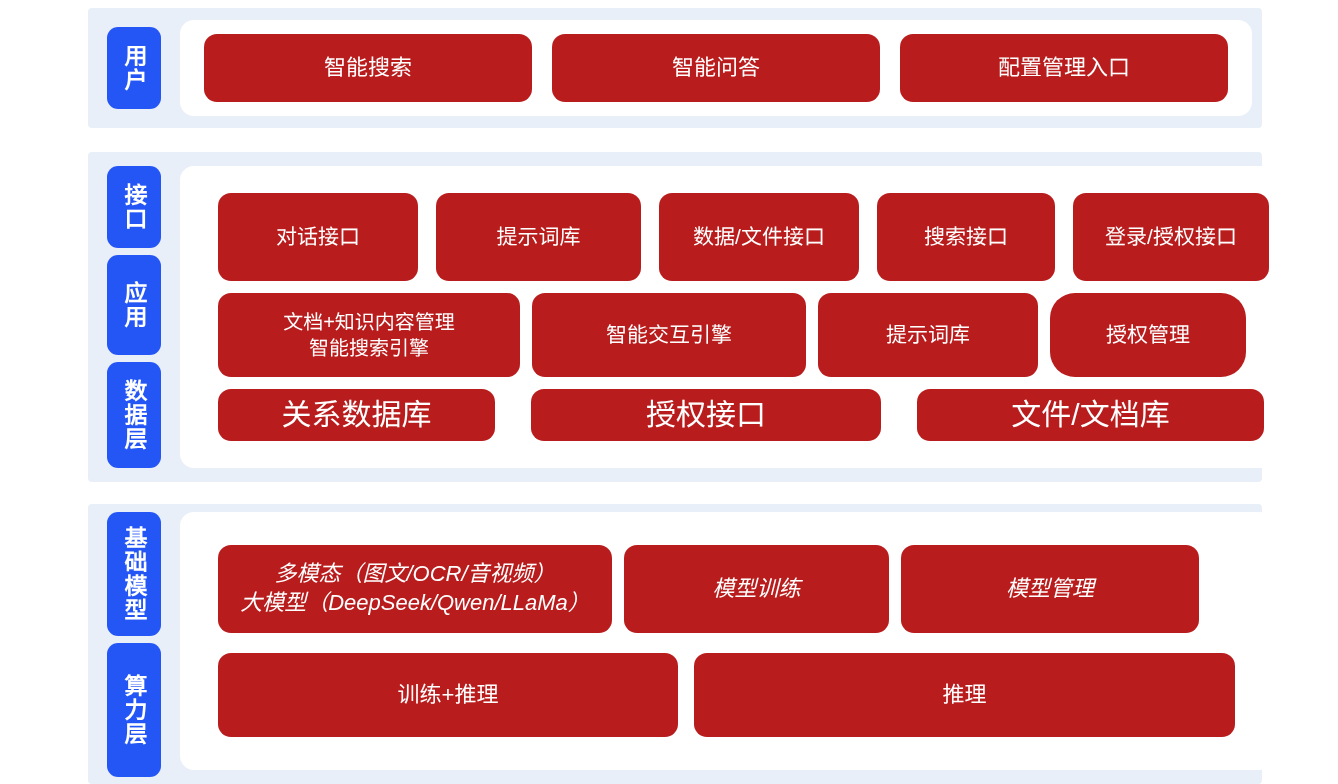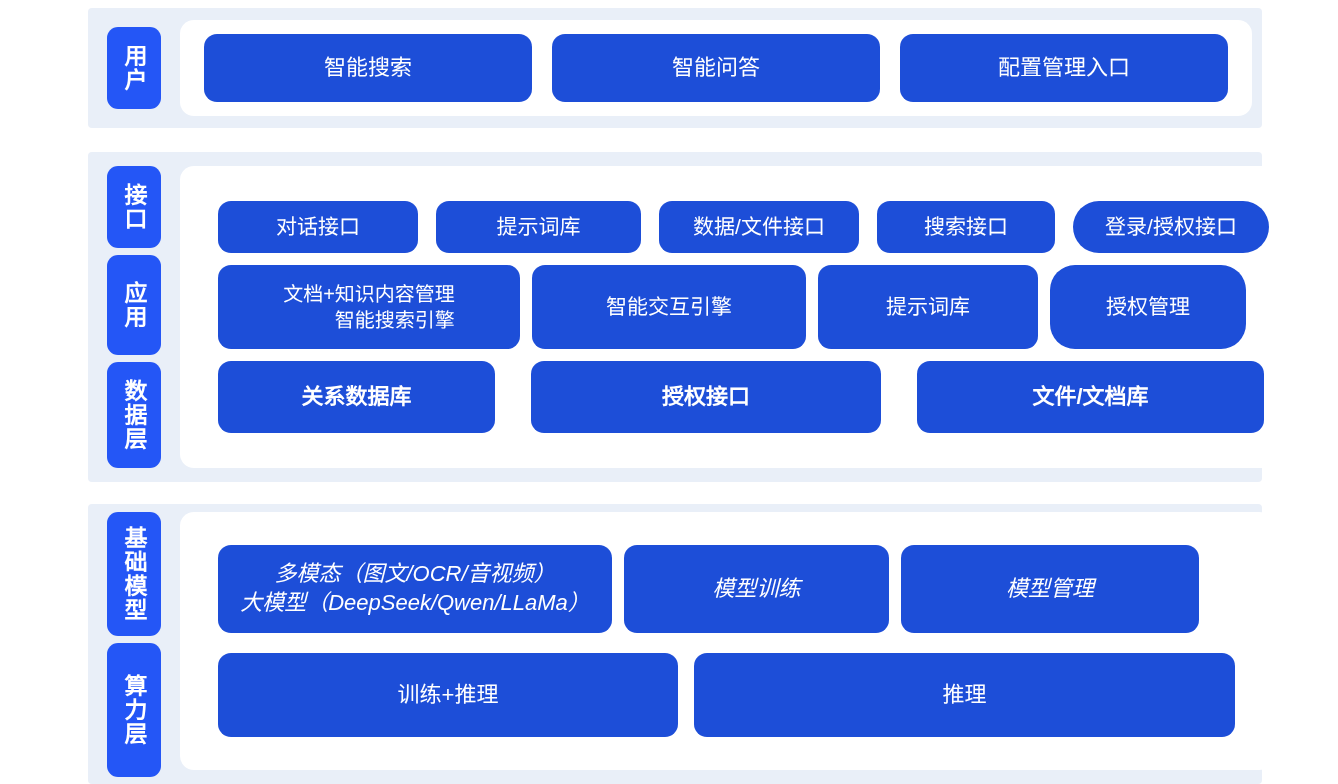--- a/index.html
+++ b/index.html
@@ -77,21 +77,21 @@
     justify-content: center;
   }
 
   .row {
     display: flex;
     flex-direction: row;
     align-items: stretch;
   }
 
   .card {
-    background: #1d4ed8;
+    background: #b91c1c;
     border-radius: 13px;
     color: #ffffff;
     display: flex;
     align-items: center;
     justify-content: center;
     text-align: center;
     font-size: 22px;
     line-height: 1.28;
     box-sizing: border-box;
     padding: 4px 6px;
@@ -129,36 +129,36 @@
   }
   #section-core .tier-tab.t-interface { height: 82px; }
   #section-core .tier-tab.t-application { height: 100px; }
   #section-core .tier-tab.t-data { height: 106px; }
   #section-core .panel {
     margin: 14px 10px 14px 0;
     padding: 0 38px;
     gap: 12px;
   }
   #section-core .row-interface { gap: 18px; }
-  #section-core .row-interface .card { height: 52px; font-size: 21px; }
+  #section-core .row-interface .card { height: 88px; font-size: 21px; }
   #section-core .row-interface .card.w1 { flex: 0 0 200px; }
   #section-core .row-interface .card.w2 { flex: 0 0 205px; }
   #section-core .row-interface .card.w3 { flex: 0 0 200px; }
   #section-core .row-interface .card.w4 { flex: 0 0 178px; }
-  #section-core .row-interface .card.w5 { flex: 0 0 196px; border-radius: 27px; }
+  #section-core .row-interface .card.w5 { flex: 0 0 196px; }
 
   #section-core .row-application { gap: 12px; }
   #section-core .row-application .card { height: 84px; font-size: 21px; }
-  #section-core .row-application .card.w1 { flex: 0 0 302px; font-size: 20px; line-height: 1.3; text-align: right; }
+  #section-core .row-application .card.w1 { flex: 0 0 302px; font-size: 20px; line-height: 1.3; }
   #section-core .row-application .card.w2 { flex: 0 0 274px; }
   #section-core .row-application .card.w3 { flex: 0 0 220px; }
   #section-core .row-application .card.w4 { flex: 0 0 196px; border-radius: 25px; }
 
   #section-core .row-data { gap: 36px; }
-  #section-core .row-data .card { height: 72px; font-size: 22px; font-weight: bold; }
+  #section-core .row-data .card { height: 52px; font-size: 30px; }
   #section-core .row-data .card.w1 { flex: 0 0 277px; }
   #section-core .row-data .card.w2 { flex: 0 0 350px; }
   #section-core .row-data .card.w3 { flex: 0 0 347px; }
 
   
   #section-infra {
     top: 504px;
     height: 280px;
     border-radius: 4px;
   }

